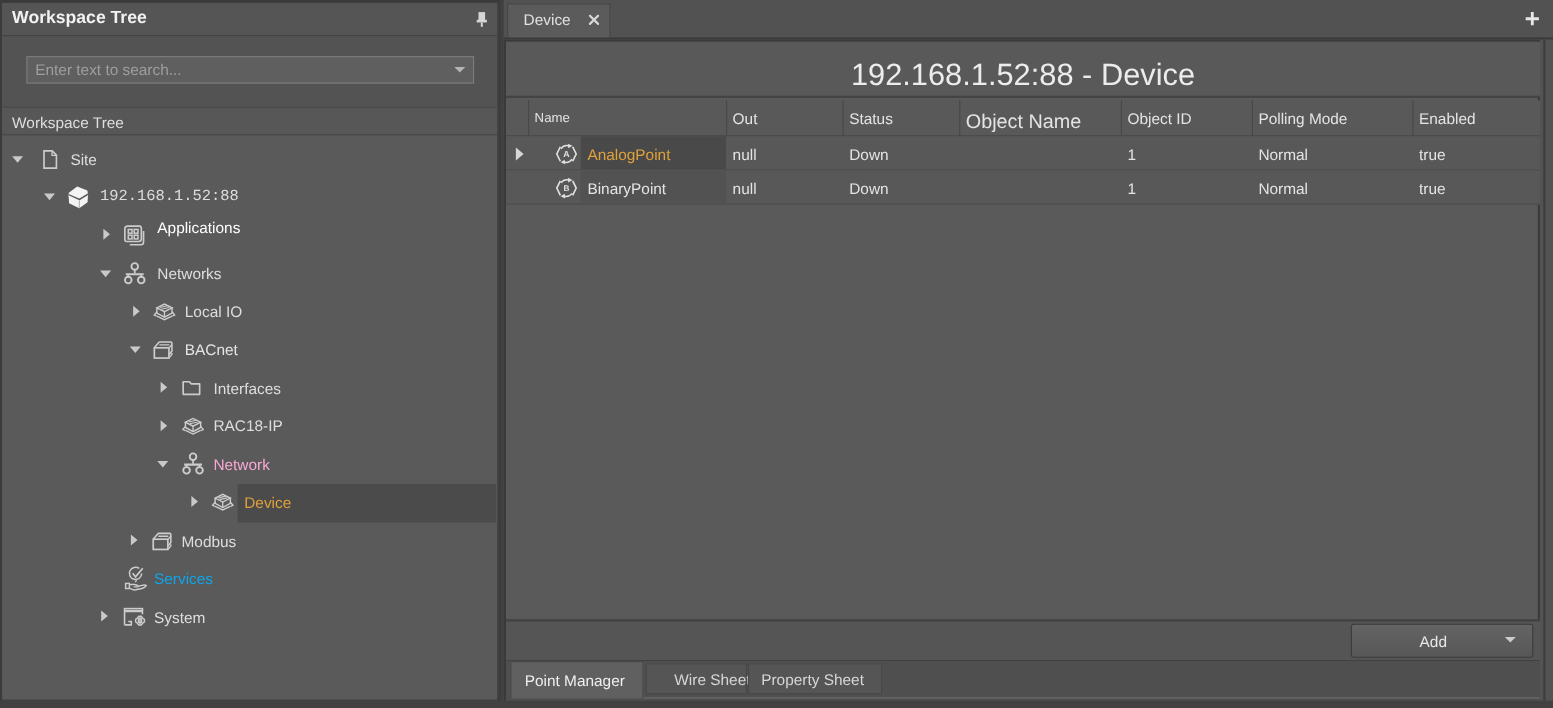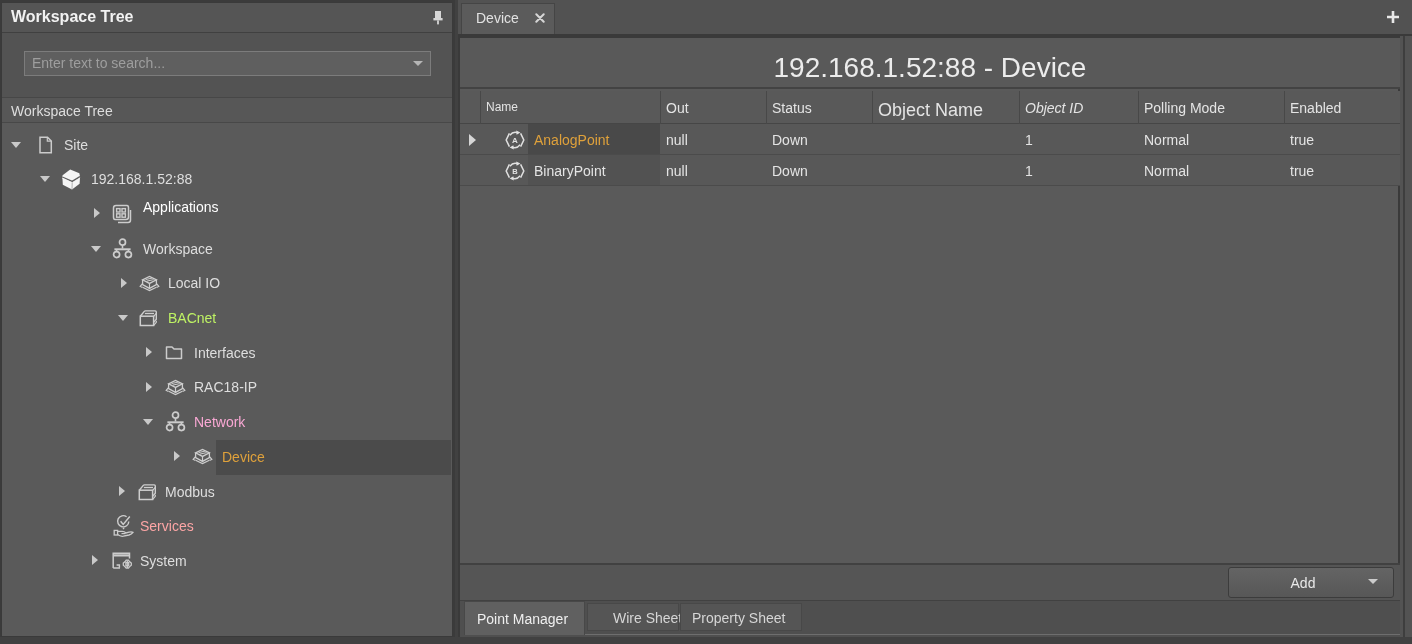--- a/index.html
+++ b/index.html
@@ -62,21 +62,21 @@
 <div class="abs" style="left:766px;top:91px;width:1px;height:95px;background:#484848;"></div>
 <div class="abs" style="left:872px;top:91px;width:1px;height:95px;background:#484848;"></div>
 <div class="abs" style="left:1019px;top:91px;width:1px;height:95px;background:#484848;"></div>
 <div class="abs" style="left:1138px;top:91px;width:1px;height:95px;background:#484848;"></div>
 <div class="abs" style="left:1284px;top:91px;width:1px;height:95px;background:#484848;"></div>
 
 <div class="abs txt" style="left:486px;top:100px;font-size:12px;">Name</div>
 <div class="abs txt" style="left:666px;top:100px;font-size:14px;">Out</div>
 <div class="abs txt" style="left:772px;top:100px;font-size:14px;">Status</div>
 <div class="abs txt" style="left:878px;top:100px;font-size:18px;">Object Name</div>
-<div class="abs txt" style="left:1025px;top:100px;font-size:14px;font-style:italic;">Object ID</div>
+<div class="abs txt" style="left:1025px;top:100px;font-size:14px;">Object ID</div>
 <div class="abs txt" style="left:1144px;top:100px;font-size:14px;">Polling Mode</div>
 <div class="abs txt" style="left:1290px;top:100px;font-size:14px;">Enabled</div>
 
 <div class="abs" style="left:460px;top:124px;width:940px;height:31px;background:#585858;border-bottom:1px solid #4b4b4b;box-sizing:border-box;"></div>
 <div class="abs" style="left:460px;top:155px;width:940px;height:31px;background:#585858;border-bottom:1px solid #4b4b4b;box-sizing:border-box;"></div>
 
 <div class="abs" style="left:528px;top:124px;width:132px;height:30px;background:#494949;"></div>
 <div class="abs" style="left:528px;top:155px;width:132px;height:30px;background:#525252;"></div>
 
 <div class="abs" style="left:469px;top:134px;width:0;height:0;border-top:6px solid transparent;border-bottom:6px solid transparent;border-left:7px solid #d6d6d6;"></div>
@@ -135,60 +135,60 @@
   <path d="M9.3 1.4 V5.2 H13.1" fill="none" stroke="#cccccc" stroke-width="1.2"></path>
     </svg>
     <div class="abs" style="left:64px;top:136.5px;font-size:14px;color:#dedede;">Site</div>
     <div class="abs" style="left:40px;top:176px;width:0;height:0;border-left:5.5px solid transparent;border-right:5.5px solid transparent;border-top:6px solid #c9c9c9;"></div>
     <svg class="abs" style="left:60px;top:167.5px" width="22" height="23" viewBox="0 0 22 23">
   <path d="M2.6 7.2 L10.2 1.6 L19.4 5.2 L20.2 9.8 L12.4 14.6 L2.0 10.4 Z" fill="#f4f4f4"></path>
   <path d="M2.2 9.2 L12.2 13.4 L20 8.6" fill="none" stroke="#5e5e5e" stroke-width="1.6"></path>
   <path d="M2.4 9.6 L2.8 16.8 L12 21.4 L19.6 15.8 L20 9.4 L12.3 14.2 Z" fill="#f4f4f4"></path>
   <path d="M12.2 14.4 L12 21.2" fill="none" stroke="#b0b0b0" stroke-width="1"></path>
     </svg>
-    <div class="abs" style="left:91px;top:171px;font-size:14px;color:#dedede;">192.168.1.52:88</div>
+    <div class="abs" style="left:91px;top:171px;font-size:14px;color:#dedede;font-family:Liberation Mono, monospace;">192.168.1.52:88</div>
     <div class="abs" style="left:94px;top:208px;width:0;height:0;border-top:5.5px solid transparent;border-bottom:5.5px solid transparent;border-left:6px solid #c9c9c9;"></div>
     <svg class="abs" style="left:112px;top:203.5px" width="22" height="21" viewBox="0 0 22 21">
   <path d="M1.5 4 Q1.5 1.5 4 1.5 H15 Q16.5 1.5 16.5 4 V13 Q16.5 15.5 14 15.5 H3 Q1.5 15.5 1.5 13 Z" fill="none" stroke="#cccccc" stroke-width="1.5"></path>
   <path d="M18.5 6 V16 Q18.5 18.5 16 18.5 H6" fill="none" stroke="#cccccc" stroke-width="1.5"></path>
   <rect x="4.6" y="4.6" width="3.4" height="3.4" fill="none" stroke="#cccccc" stroke-width="1.4"></rect>
   <rect x="10" y="4.6" width="3.4" height="3.4" fill="none" stroke="#cccccc" stroke-width="1.4"></rect>
   <rect x="4.6" y="9.8" width="3.4" height="3.4" fill="none" stroke="#cccccc" stroke-width="1.4"></rect>
   <rect x="10" y="9.8" width="3.4" height="3.4" fill="none" stroke="#cccccc" stroke-width="1.4"></rect>
     </svg>
     <div class="abs" style="left:143px;top:199px;font-size:14px;color:#ffffff;">Applications</div>
     <div class="abs" style="left:91px;top:245.5px;width:0;height:0;border-left:5.5px solid transparent;border-right:5.5px solid transparent;border-top:6px solid #c9c9c9;"></div>
     <svg class="abs" style="left:112px;top:237.5px" width="21" height="22" viewBox="0 0 21 22">
   <circle cx="10.5" cy="4.2" r="3" fill="none" stroke="#cccccc" stroke-width="1.7"></circle>
   <path d="M10.5 7.4 V10.5" stroke="#cccccc" stroke-width="1.6"></path>
   <path d="M2.4 11.3 H18.6" stroke="#cccccc" stroke-width="2"></path>
   <path d="M4.6 11.5 V14 M16.4 11.5 V14" stroke="#cccccc" stroke-width="1.6"></path>
   <circle cx="4.6" cy="16.6" r="3" fill="none" stroke="#cccccc" stroke-width="1.7"></circle>
   <circle cx="16.4" cy="16.6" r="3" fill="none" stroke="#cccccc" stroke-width="1.7"></circle>
     </svg>
-    <div class="abs" style="left:143px;top:240.5px;font-size:14px;color:#dedede;">Workspace</div>
+    <div class="abs" style="left:143px;top:240.5px;font-size:14px;color:#dedede;">Networks</div>
     <div class="abs" style="left:121px;top:277.5px;width:0;height:0;border-top:5.5px solid transparent;border-bottom:5.5px solid transparent;border-left:6px solid #c9c9c9;"></div>
     <svg class="abs" style="left:139px;top:274.5px" width="21" height="17" viewBox="0 0 21 17">
   <path d="M3.6 4.8 L10.5 1.4 L17.4 4.8 L10.5 8.4 Z" fill="none" stroke="#cecece" stroke-width="1.3"></path>
   <path d="M6.6 4.6 L13.2 3 M7.6 6.2 L14.6 4.6" stroke="#cecece" stroke-width="1"></path>
   <path d="M3.6 4.8 V9.6 L10.5 13.4 L17.4 9.6 V4.8" fill="none" stroke="#cecece" stroke-width="1.3"></path>
   <path d="M10.5 8.4 V13.4" stroke="#cecece" stroke-width="1.2"></path>
   <path d="M3.5 8.6 L1.2 11.4 L3.4 12.4 M17.5 8.6 L19.8 11.4 L17.6 12.4" fill="none" stroke="#cecece" stroke-width="1.2"></path>
   <path d="M3.6 12.3 L10.5 15.6 L17.4 12.3" fill="none" stroke="#cecece" stroke-width="1.2"></path>
     </svg>
     <div class="abs" style="left:168px;top:275px;font-size:14px;color:#dedede;">Local IO</div>
     <div class="abs" style="left:118px;top:314.5px;width:0;height:0;border-left:5.5px solid transparent;border-right:5.5px solid transparent;border-top:6px solid #c9c9c9;"></div>
     <svg class="abs" style="left:139px;top:309px" width="19" height="18" viewBox="0 0 19 18">
   <path d="M1.3 7.2 L5.3 2.4 Q5.7 1.9 6.4 1.9 L16.2 1.9 Q17.3 1.9 17.3 3 L17.3 10.2 L14.6 13.4" fill="none" stroke="#cecece" stroke-width="1.4"></path>
   <path d="M5.9 4.5 L15 4.5" stroke="#cecece" stroke-width="1.3"></path>
   <rect x="1.3" y="7.2" width="13.3" height="9.3" fill="none" stroke="#cecece" stroke-width="1.5"></rect>
   <path d="M14.7 7.3 L17.2 4.4" fill="none" stroke="#cecece" stroke-width="1.2"></path>
   <path d="M14.7 16.4 L17.3 13.3 L17.3 11.8" fill="none" stroke="#cecece" stroke-width="1.2"></path>
     </svg>
-    <div class="abs" style="left:168px;top:309.5px;font-size:14px;color:#bef264;text-align:right;">BACnet</div>
+    <div class="abs" style="left:168px;top:309.5px;font-size:14px;color:#e5e5e5;text-align:right;">BACnet</div>
     <div class="abs" style="left:146px;top:347px;width:0;height:0;border-top:5.5px solid transparent;border-bottom:5.5px solid transparent;border-left:6px solid #c9c9c9;"></div>
     <svg class="abs" style="left:165px;top:345px" width="18" height="15" viewBox="0 0 18 15">
   <path d="M1.5 13.5 V2 H7 L9 4 H16.5 V13.5 Z" fill="none" stroke="#cccccc" stroke-width="1.5" stroke-linejoin="round"></path>
     </svg>
     <div class="abs" style="left:194px;top:344.5px;font-size:14px;color:#dedede;">Interfaces</div>
     <div class="abs" style="left:146px;top:381.5px;width:0;height:0;border-top:5.5px solid transparent;border-bottom:5.5px solid transparent;border-left:6px solid #c9c9c9;"></div>
     <svg class="abs" style="left:165px;top:378.5px" width="21" height="17" viewBox="0 0 21 17">
   <path d="M3.6 4.8 L10.5 1.4 L17.4 4.8 L10.5 8.4 Z" fill="none" stroke="#cecece" stroke-width="1.3"></path>
   <path d="M6.6 4.6 L13.2 3 M7.6 6.2 L14.6 4.6" stroke="#cecece" stroke-width="1"></path>
   <path d="M3.6 4.8 V9.6 L10.5 13.4 L17.4 9.6 V4.8" fill="none" stroke="#cecece" stroke-width="1.3"></path>
@@ -227,21 +227,21 @@
     </svg>
     <div class="abs" style="left:165px;top:483.5px;font-size:14px;color:#dedede;">Modbus</div>
     <svg class="abs" style="left:112px;top:514px" width="23" height="24" viewBox="0 0 23 24">
   <path d="M14.6 2.8 A5.6 5.6 0 1 0 16.8 7.4" fill="none" stroke="#cccccc" stroke-width="1.4"></path>
   <path d="M8.6 7.2 L11.2 10.4 L17.8 2.6" fill="none" stroke="#cccccc" stroke-width="1.5"></path>
   <path d="M12.2 13.6 L11 15.2" fill="none" stroke="#cccccc" stroke-width="1.2"></path>
   <rect x="2.2" y="16.4" width="3.4" height="4.6" fill="none" stroke="#cccccc" stroke-width="1.3"></rect>
   <path d="M5.6 17.4 H10.2 C12 17.4 13.2 18.2 14 19 L17 18.2 C18.4 17.8 19.8 17.6 21 18.4 C20 19.8 18.6 20.6 17 21 L11.4 22.2 C9.4 22.5 7.4 22 5.6 20.6" fill="none" stroke="#cccccc" stroke-width="1.3"></path>
   <path d="M9.5 19.6 H13.6" fill="none" stroke="#cccccc" stroke-width="1.2"></path>
     </svg>
-    <div class="abs" style="left:140px;top:518px;font-size:14px;color:#fca5a5;">Services</div>
+    <div class="abs" style="left:140px;top:518px;font-size:14px;color:#0ea5e9;">Services</div>
     <div class="abs" style="left:92px;top:555px;width:0;height:0;border-top:5.5px solid transparent;border-bottom:5.5px solid transparent;border-left:6px solid #c9c9c9;"></div>
     <svg class="abs" style="left:112px;top:552px" width="22" height="18" viewBox="0 0 22 18">
   <path d="M1.2 16 V1.2 H17.5 V6.5" fill="none" stroke="#cccccc" stroke-width="1.5"></path>
   <path d="M1.2 16 H8" fill="none" stroke="#cccccc" stroke-width="1.5"></path>
   <path d="M1.6 3.4 H17.2" stroke="#cccccc" stroke-width="2.2"></path>
   <path d="M4.6 13 H7.4 V15.8" fill="none" stroke="#cccccc" stroke-width="1.4"></path>
   <g stroke="#cccccc" stroke-width="1.3" fill="none">
    <path d="M12.9 9.8 L14.2 8.2 H16.4 L17.7 9.8 L19.3 11.1 V13.3 L17.7 14.6 L16.4 16.2 H14.2 L12.9 14.6 L11.3 13.3 V11.1 Z"></path>
    <rect x="13.9" y="10.6" width="2.8" height="3.2"></rect>
    <path d="M15.3 8.4 V16"></path>

